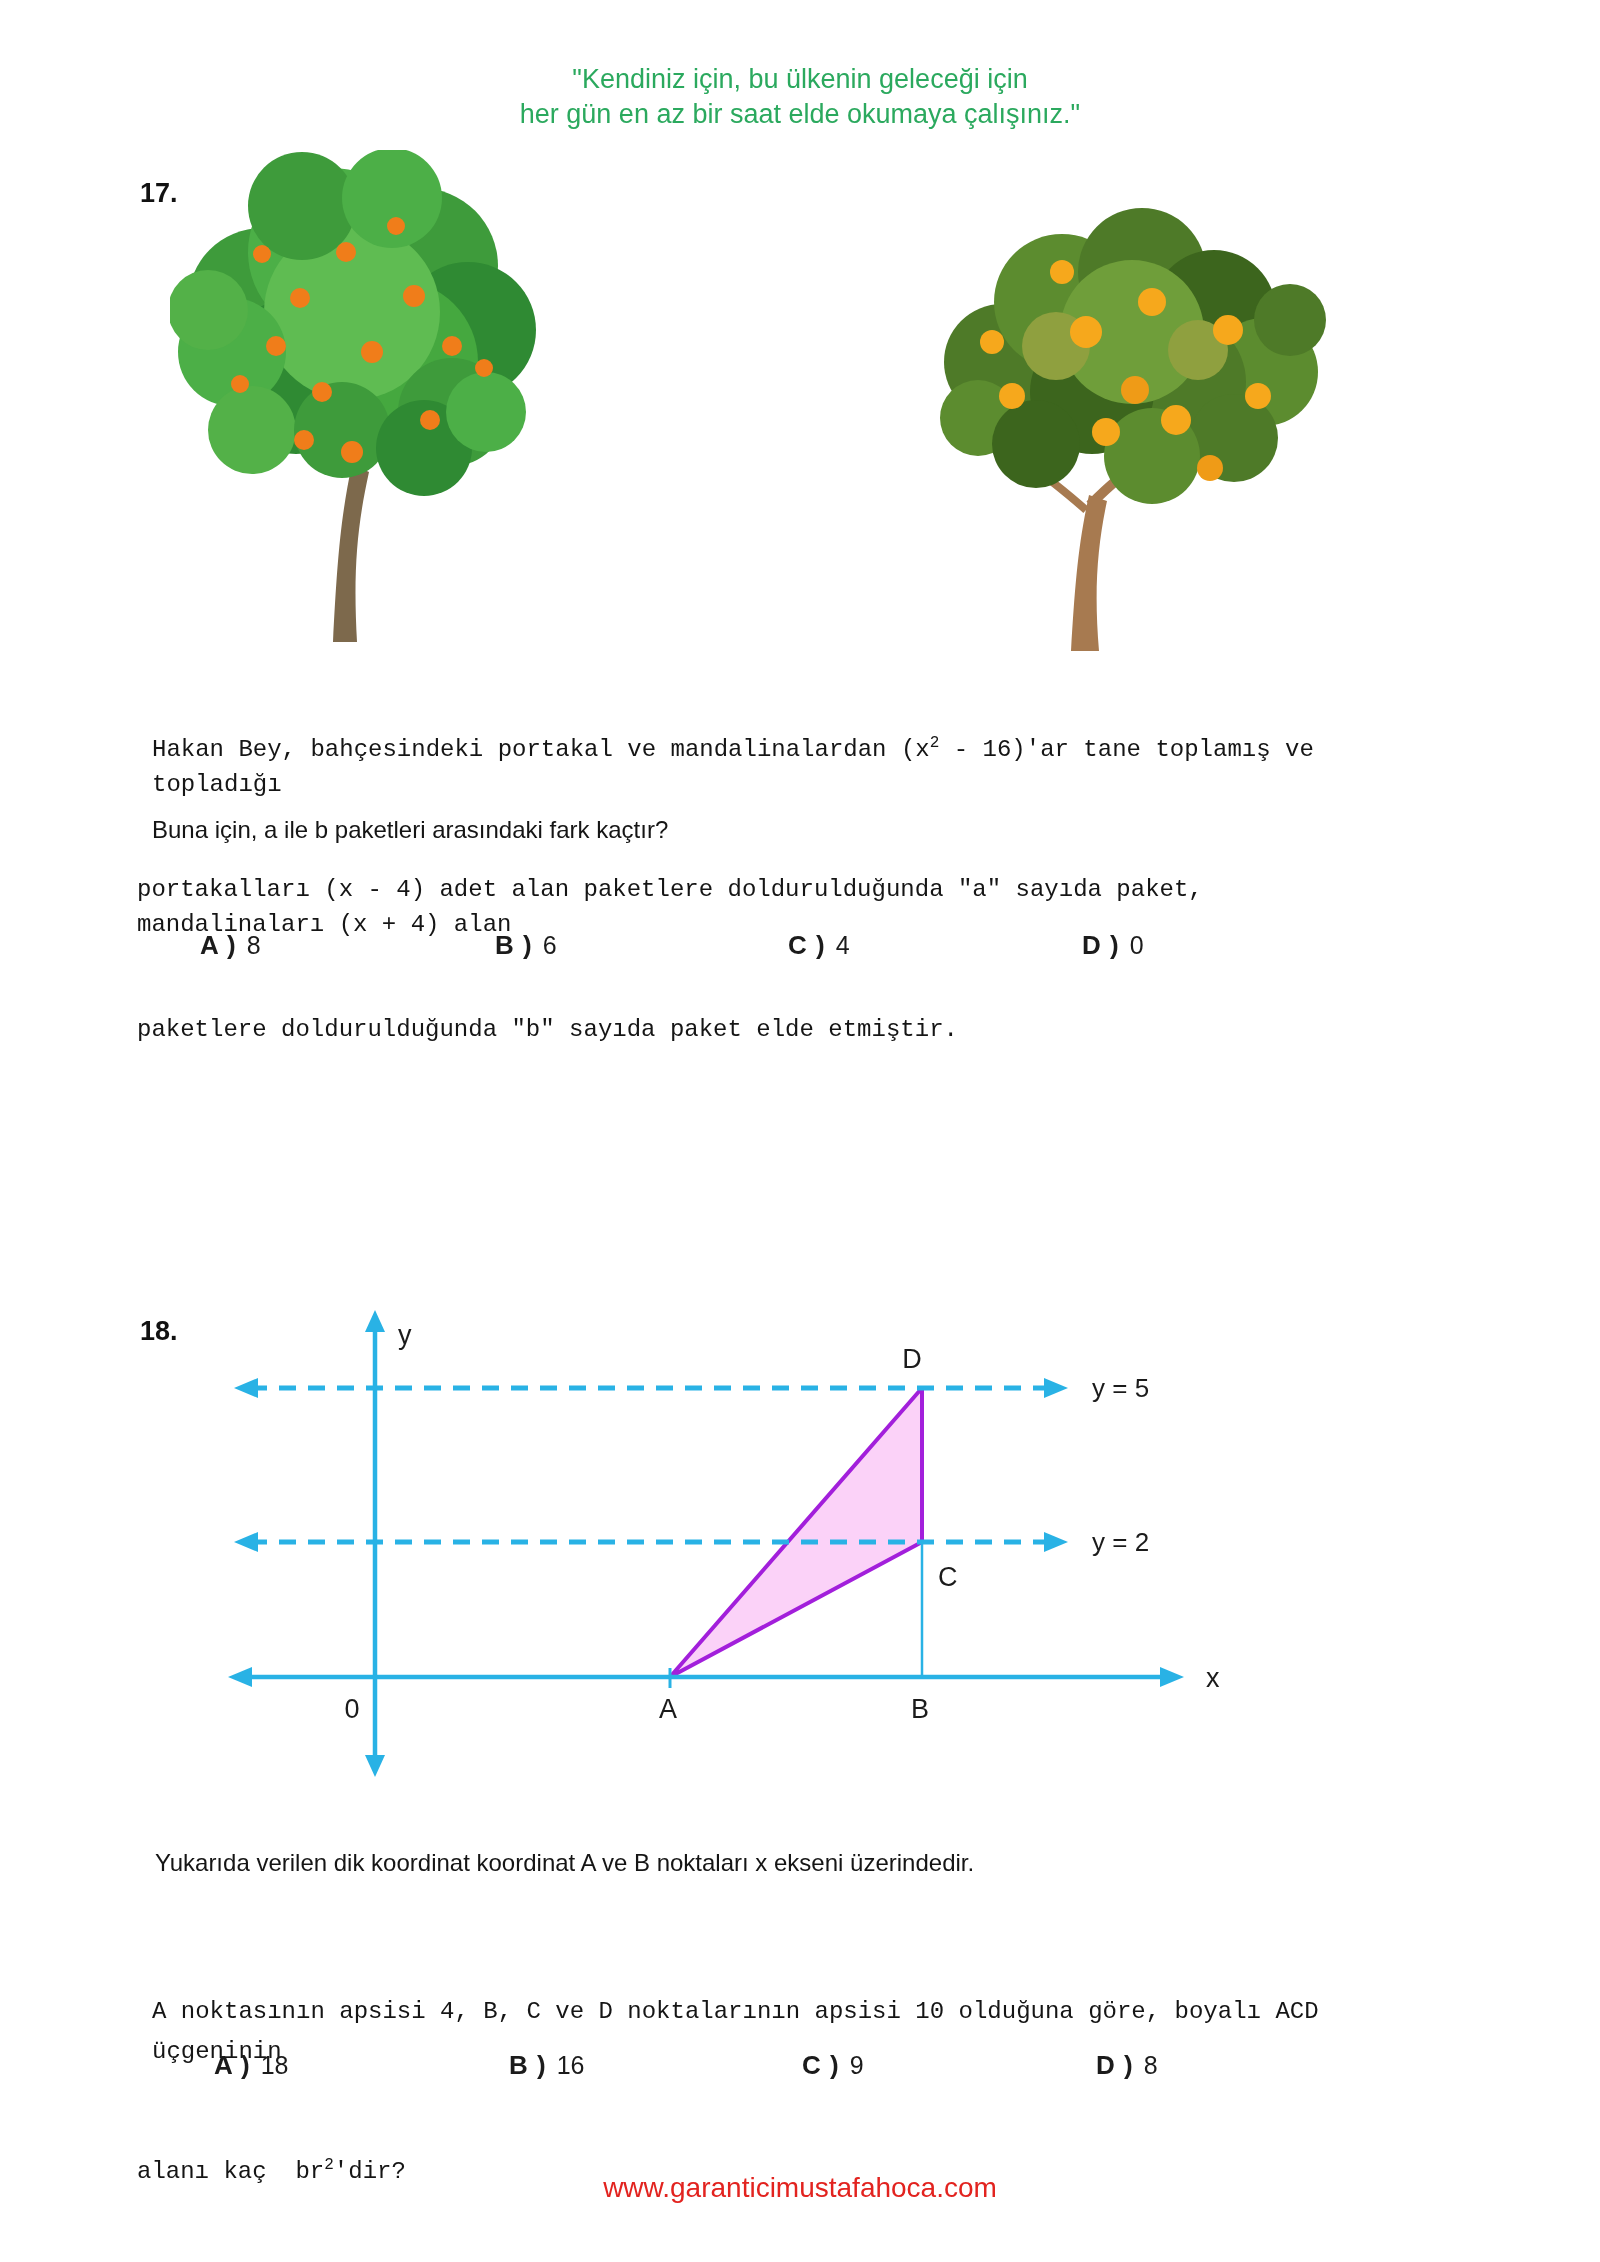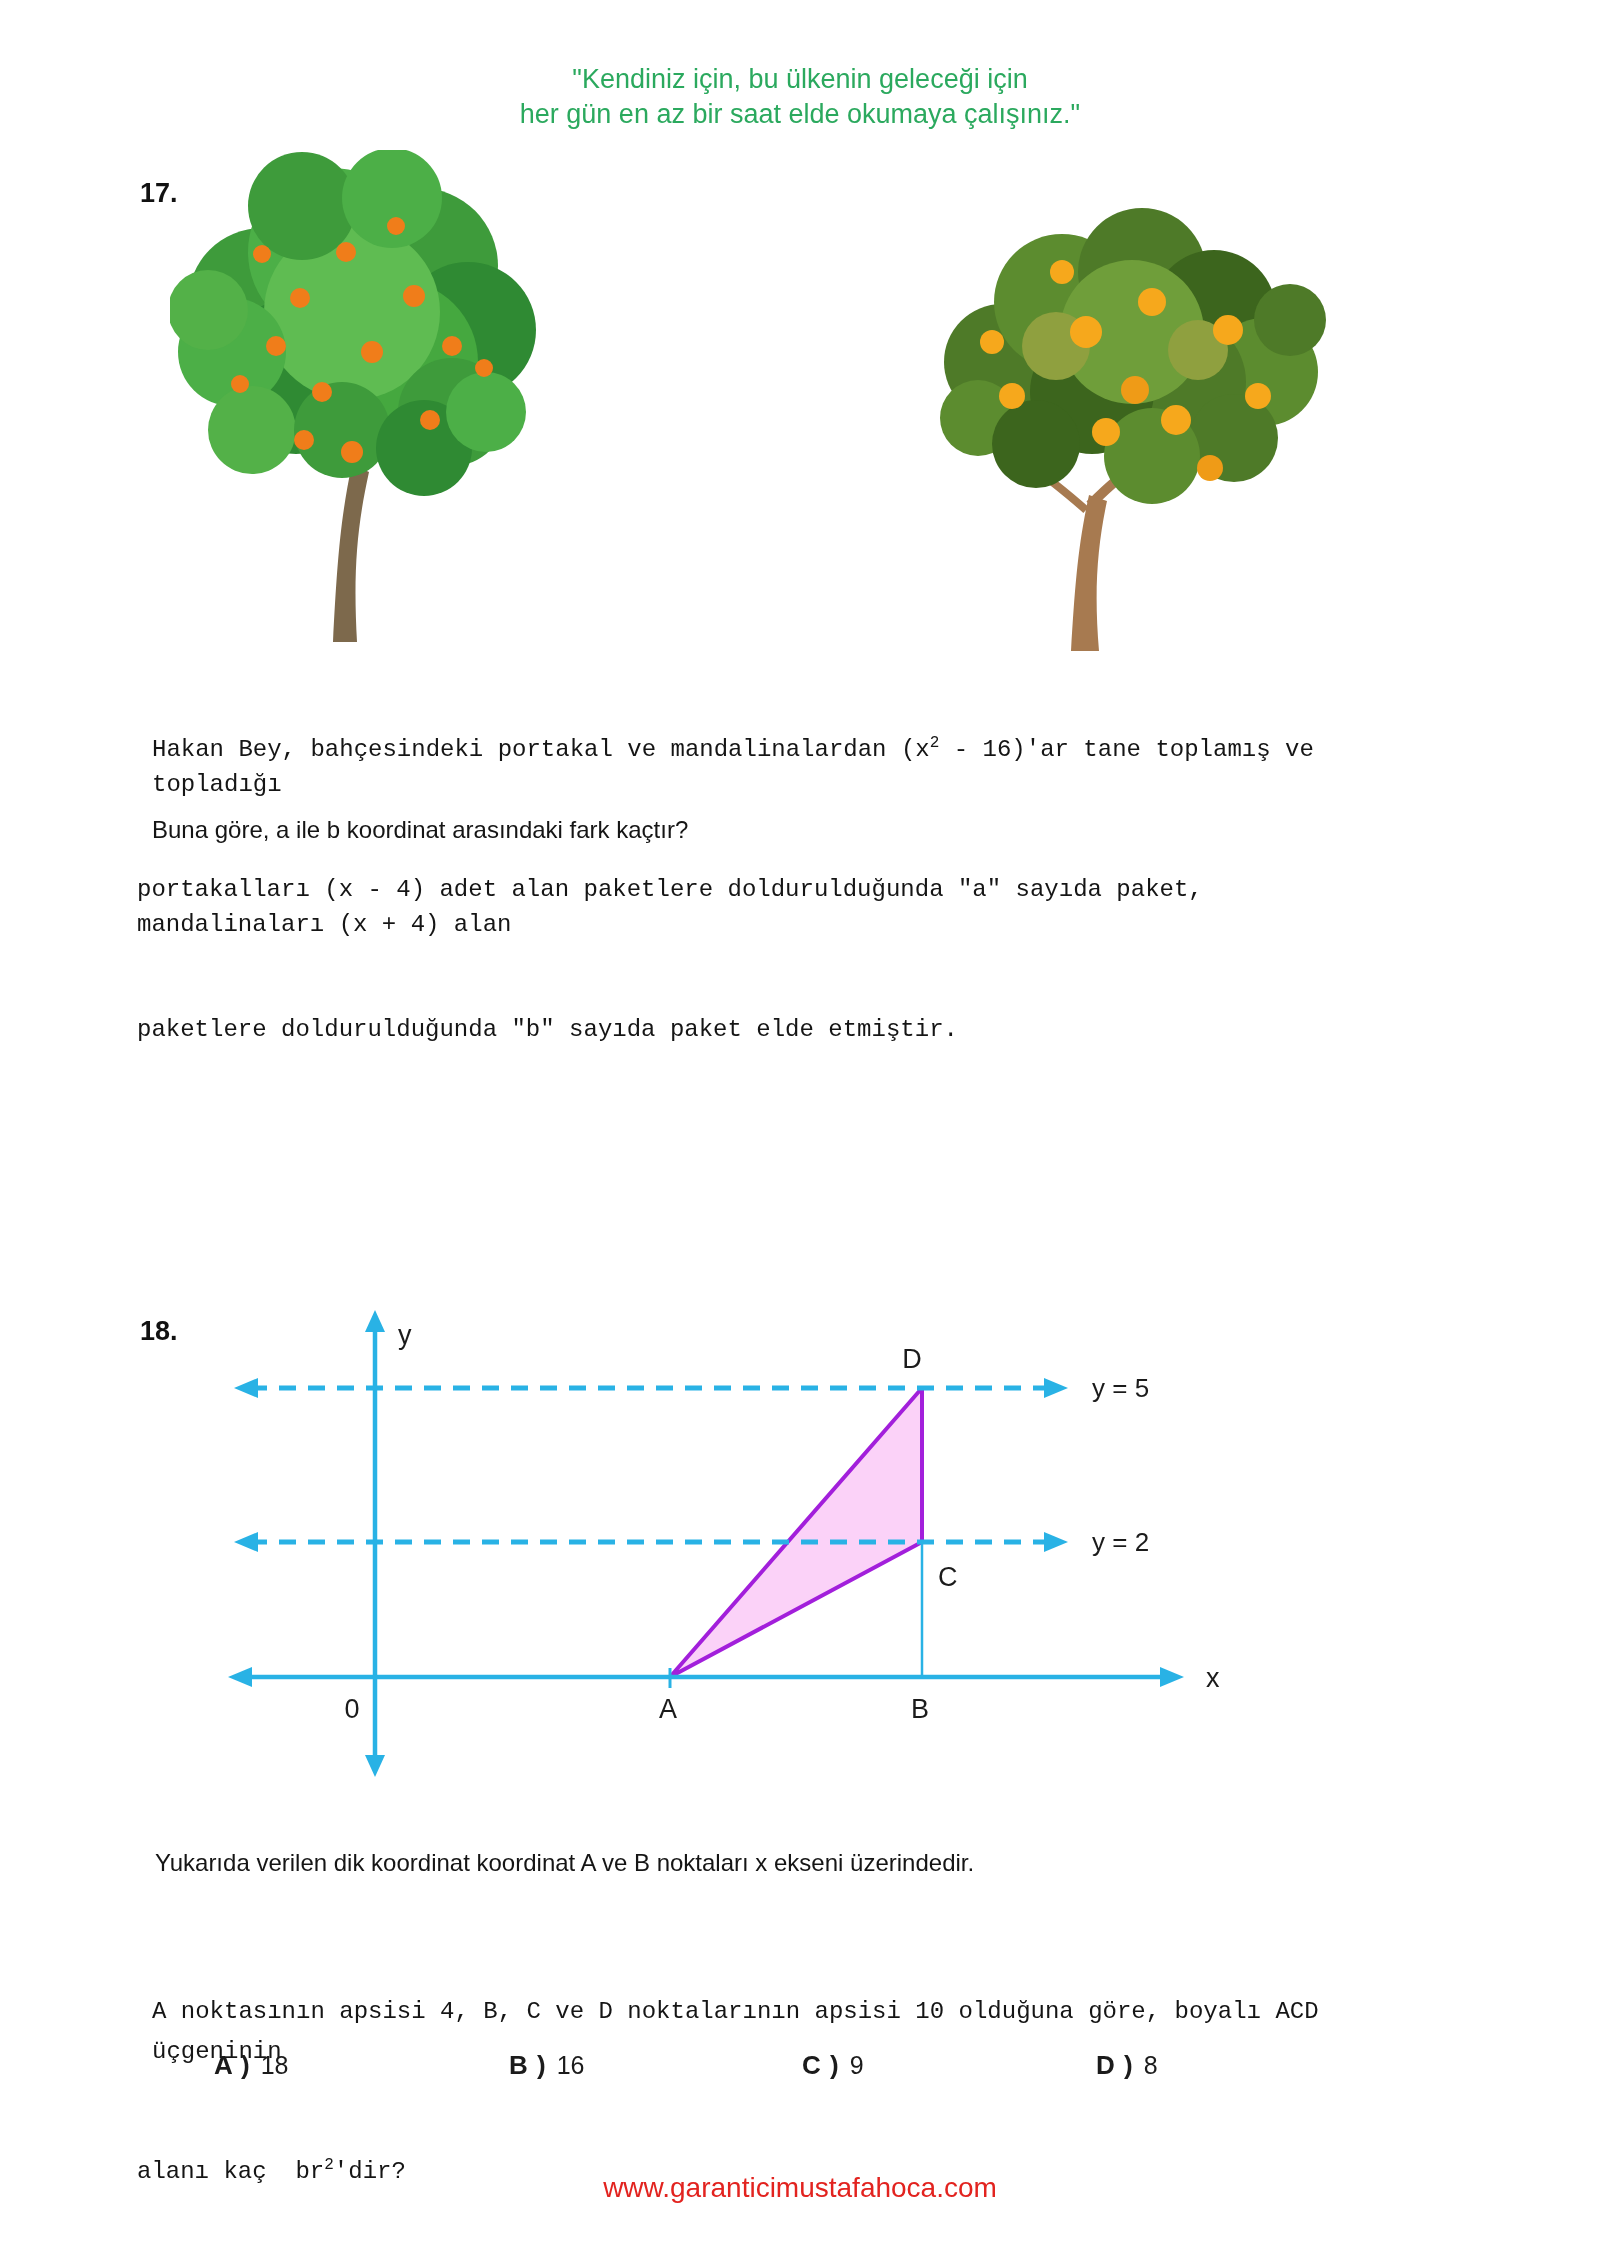--- a/index.html
+++ b/index.html
@@ -114,22 +114,28 @@
       <circle cx="1135" cy="390" r="14" fill="#EF9B17"></circle>
     </g>
   </svg>
 
   <div class="abs body-text" style="left:137px;top:662px;width:1190px;">
     <span class="qline indent"><span>Hakan Bey, bahçesindeki portakal ve mandalinalardan (x</span><sup>2</sup><span> - 16)'ar tane toplamış ve topladığı</span></span>
     <span class="qline"><span>portakalları (x - 4) adet alan paketlere doldurulduğunda "a" sayıda paket, mandalinaları (x + 4) alan</span><sup></sup><span></span></span>
     <span class="qline"><span>paketlere doldurulduğunda "b" sayıda paket elde etmiştir.</span><sup></sup><span></span></span>
   </div>
 
-  <div class="abs body-text" style="left:152px;top:812px;">Buna göre, a ile b koordinat arasındaki fark kaçtır?</div>
+  <div class="abs body-text" style="left:152px;top:812px;">Buna için, a ile b paketleri arasındaki fark kaçtır?</div>
 
+  <div class="abs options-row" style="left:200px;top:930px;width:1200px;">
+    <div class="option" style="left:0px;"><span class="opt-label">A )</span><span class="opt-value">8</span></div>
+    <div class="option" style="left:295px;"><span class="opt-label">B )</span><span class="opt-value">6</span></div>
+    <div class="option" style="left:588px;"><span class="opt-label">C )</span><span class="opt-value">4</span></div>
+    <div class="option" style="left:882px;"><span class="opt-label">D )</span><span class="opt-value">0</span></div>
+  </div>
 
   <div class="abs qnum" style="left:140px;top:1316px;">18.</div>
 
   <svg class="abs" style="left:140px;top:1300px;" width="1120" height="490" viewBox="140 1300 1120 490">
 
     <path d="M670,1677 L922,1388 L922,1542 Z" fill="#FBD2F8" stroke="#A21FDB" stroke-width="4" stroke-linejoin="round"></path>
 
     <line x1="922" y1="1677" x2="922" y2="1542" stroke="#29B2E5" stroke-width="2.5"></line>
 
     <line x1="375" y1="1322" x2="375" y2="1765" stroke="#29B2E5" stroke-width="4.5"></line>

